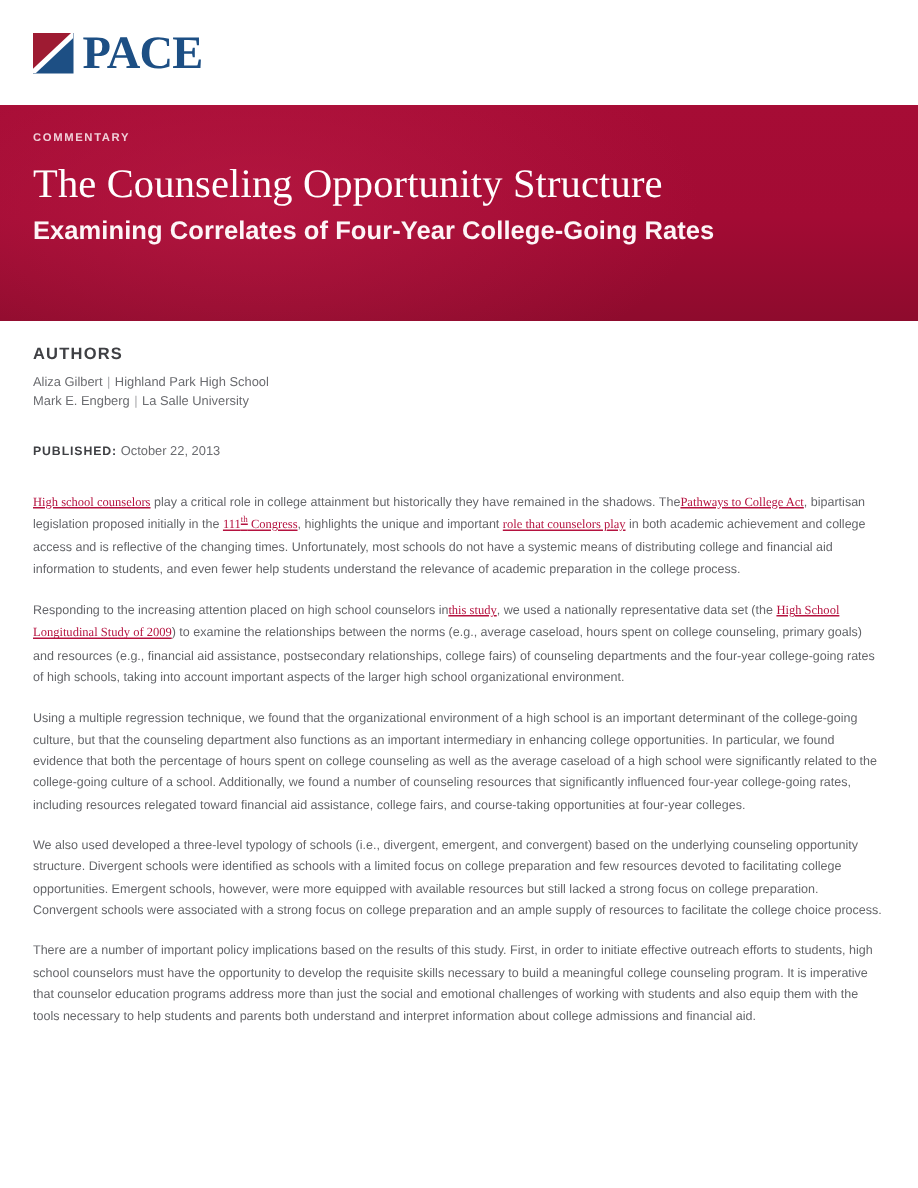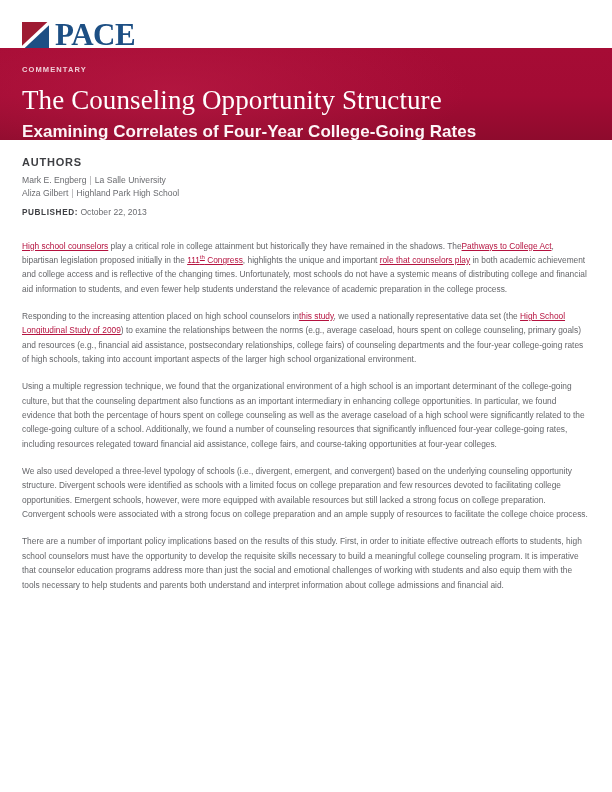--- a/index.html
+++ b/index.html
@@ -8,21 +8,21 @@
     width: 612px;
     height: 792px;
     background: #ffffff;
     font-family: "Liberation Sans", sans-serif;
     color: #58595b;
     overflow: hidden;
   }
 
   
   .logo-bar {
-    height: 48px;
+    height: 70px;
     padding: 21px 0 0 22px;
   }
   .logo {
     display: flex;
     align-items: center;
     gap: 6px;
     width: 160px;
   }
   .logo-mark {
     position: relative;
@@ -50,21 +50,21 @@
     font-size: 31px;
     line-height: 1;
     letter-spacing: -0.5px;
     color: #1d4f84;
     margin-top: -2px;
   }
 
   
   .banner {
     position: relative;
-    height: 92px;
+    height: 144px;
     background: #a30b34;
     background-image:
       radial-gradient(ellipse 78% 150% at 28% 46%, rgba(190,30,72,0.55) 0%, rgba(163,11,52,0.0) 62%),
       linear-gradient(180deg, #a60c35 0%, #a30b34 52%, #8e0b2d 100%);
     padding: 17px 0 10px 22px;
     color: #ffffff;
   }
   .eyebrow {
     font-size: 7.5px;
     font-weight: bold;
@@ -106,21 +106,21 @@
     font-size: 8.6px;
     line-height: 1.55;
     color: #6b6c70;
     margin: 0;
   }
   .author-sep { padding: 0 3px; color: #a8a9ac; }
 
   .published {
     font-size: 8.6px;
     color: #6b6c70;
-    margin: 6px 0 0 0;
+    margin: 20px 0 0 0;
   }
   .published b {
     font-weight: bold;
     letter-spacing: 0.6px;
     color: #3f4044;
     font-size: 8.2px;
   }
 
   .rule {
     height: 0;
@@ -134,20 +134,21 @@
     color: #65666a;
     margin: 13px 0 0 0;
     text-align: left;
   }
   .para:first-of-type { margin-top: 16px; }
 
   a.lnk {
     color: #b5123f;
     text-decoration: underline;
     text-underline-offset: 1px;
+    font-family: Liberation Serif, serif;
   }
   sup.ord {
     font-size: 0.72em;
     vertical-align: super;
     line-height: 0;
     text-decoration: underline;
   }
 </style>
 </head>
 <body>
@@ -166,24 +167,24 @@
   <div class="eyebrow">COMMENTARY</div>
   <h1 class="banner-title">The Counseling Opportunity Structure</h1>
   <h2 class="banner-subtitle">Examining Correlates of Four-Year College-Going Rates</h2>
 </div>
 
 <div class="content">
 
   <div class="meta-head">AUTHORS</div>
 
   <p class="author-line">
-    <span>Mark E. Engberg</span><span class="author-sep">|</span><span>La Salle University</span>
+    <span>Aliza Gilbert</span><span class="author-sep">|</span><span>Highland Park High School</span>
   </p>
   <p class="author-line">
-    <span>Aliza Gilbert</span><span class="author-sep">|</span><span>Highland Park High School</span>
+    <span>Mark E. Engberg</span><span class="author-sep">|</span><span>La Salle University</span>
   </p>
 
   <p class="published">
     <b>PUBLISHED:</b>
     <span>October 22, 2013</span>
   </p>
 
   <hr class="rule">
 
   <p class="para"><a class="lnk" href="#">High school counselors</a><span> play a critical role in college attainment but historically they have remained in the shadows. The</span><a class="lnk" href="#">Pathways to College Act</a><span>, bipartisan legislation proposed initially in the </span><a class="lnk" href="#"><span>111</span><sup class="ord">th</sup><span> Congress</span></a><span>, highlights the unique and important </span><a class="lnk" href="#">role that counselors play</a><span> in both academic achievement and college access and is reflective of the changing times. Unfortunately, most schools do not have a systemic means of distributing college and financial aid information to students, and even fewer help students understand the relevance of academic preparation in the college process.</span></p>

